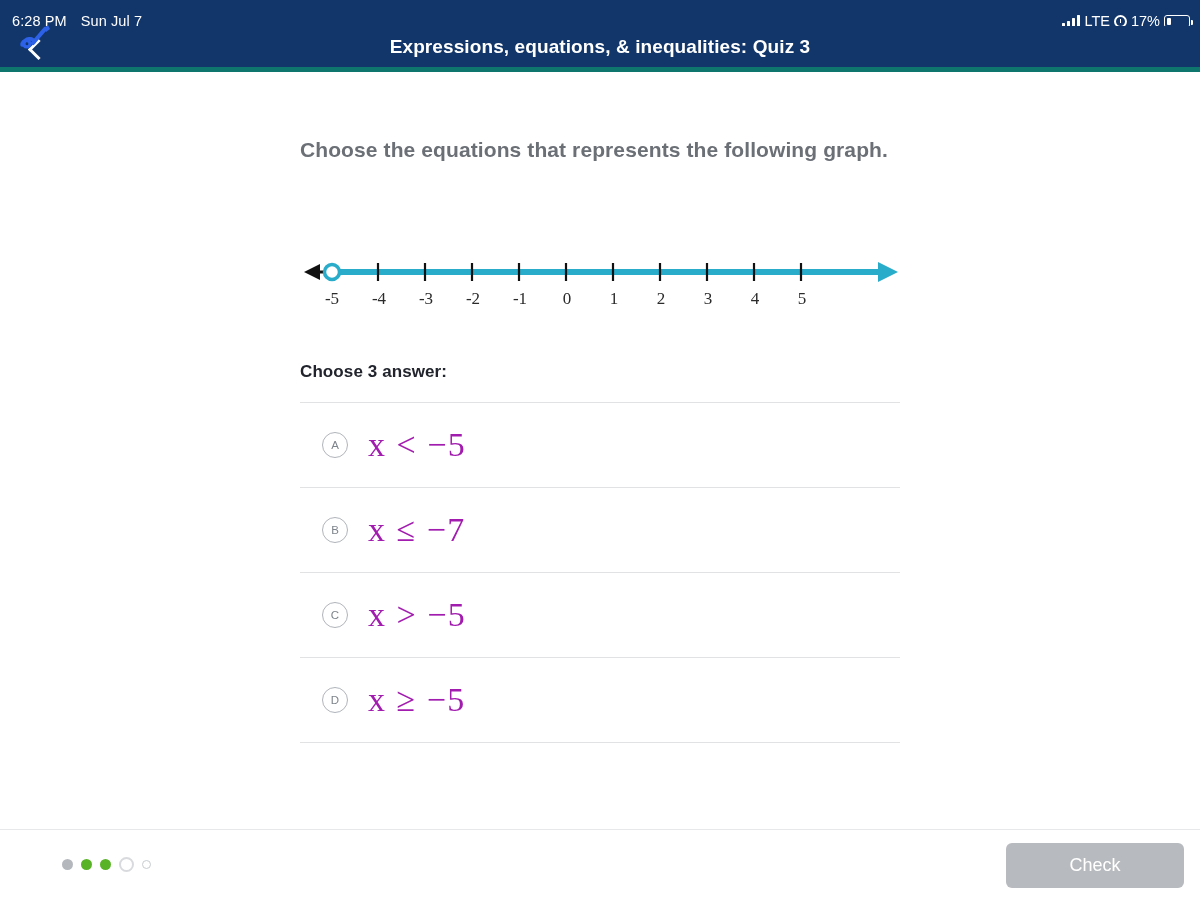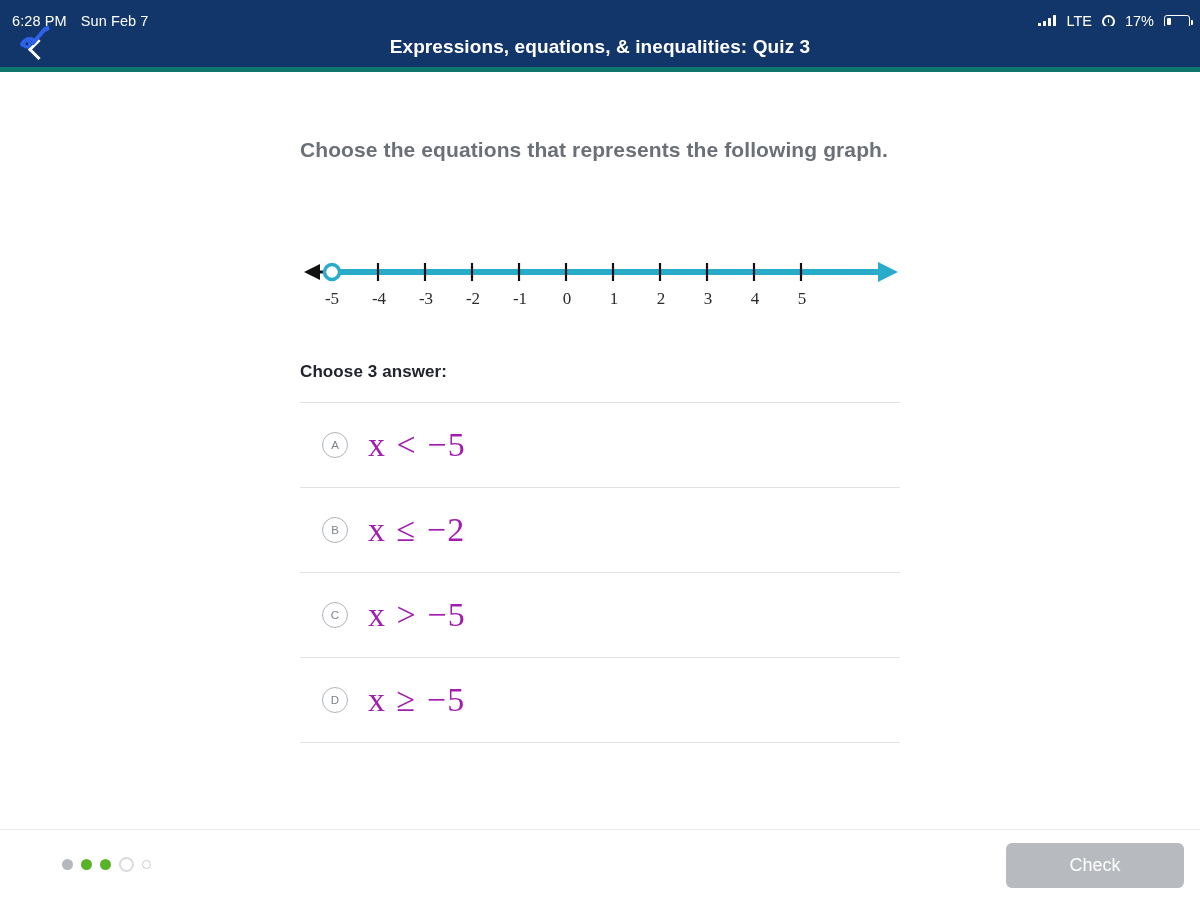--- a/index.html
+++ b/index.html
@@ -13,21 +13,21 @@
 
   
   .statusbar {
     position: absolute; top:0; left:0; width:1200px; height:26px;
     background:#123669; color:#ffffff;
     display:flex; align-items:center; justify-content:space-between;
     padding: 16px 10px 0 12px;
     font-size: 14.5px;
   }
   .sb-left { display:flex; align-items:center; gap:14px; letter-spacing:0.1px; }
-  .sb-right { display:flex; align-items:center; gap:10px; font-size:14.5px; }
+  .sb-right { display:flex; align-items:center; gap:4px; font-size:14.5px; }
   .signal { display:flex; align-items:flex-end; gap:2px; height:12px; }
   .signal i { display:block; width:3px; background:#ffffff; border-radius:0.5px; }
   .signal i:nth-child(1){ height:4px; background:#ffffff;}
   .signal i:nth-child(2){ height:6px;}
   .signal i:nth-child(3){ height:9px;}
   .signal i:nth-child(4){ height:12px;}
   .alarm-icon { width:13px; height:13px; border:2px solid #fff; border-radius:50%; position:relative; }
   .alarm-icon:before{ content:""; position:absolute; left:4px; top:2px; width:1.5px; height:4px; background:#fff;}
   .batt { width:26px; height:13px; border:1.5px solid #ffffff; border-radius:3px; position:relative; display:flex; align-items:center; }
   .batt:after{ content:""; position:absolute; right:-4px; top:4px; width:2px; height:5px; background:#ffffff; border-radius:0 1px 1px 0;}
@@ -105,21 +105,21 @@
   }
 </style>
 </head>
 <body>
 
 <div id="app">
 
   <div class="statusbar">
     <div class="sb-left">
       <span>6:28 PM</span>
-      <span>Sun Feb 7</span>
+      <span>Sun Jul 7</span>
     </div>
     <div class="sb-right">
       <span class="signal">
           <i></i>
           <i></i>
           <i></i>
           <i></i>
         </span>
       <span>LTE</span>
       <span class="alarm-icon"></span>
@@ -189,21 +189,21 @@
       <div class="divider"></div>
 
       <div class="option">
         <div class="badge">A</div>
         <div class="opt-math">x &lt; −5</div>
       </div>
       <div class="divider"></div>
 
       <div class="option">
         <div class="badge">B</div>
-        <div class="opt-math">x ≤ −2</div>
+        <div class="opt-math">x ≤ −7</div>
       </div>
       <div class="divider"></div>
 
       <div class="option">
         <div class="badge">C</div>
         <div class="opt-math">x &gt; −5</div>
       </div>
       <div class="divider"></div>
 
       <div class="option">

